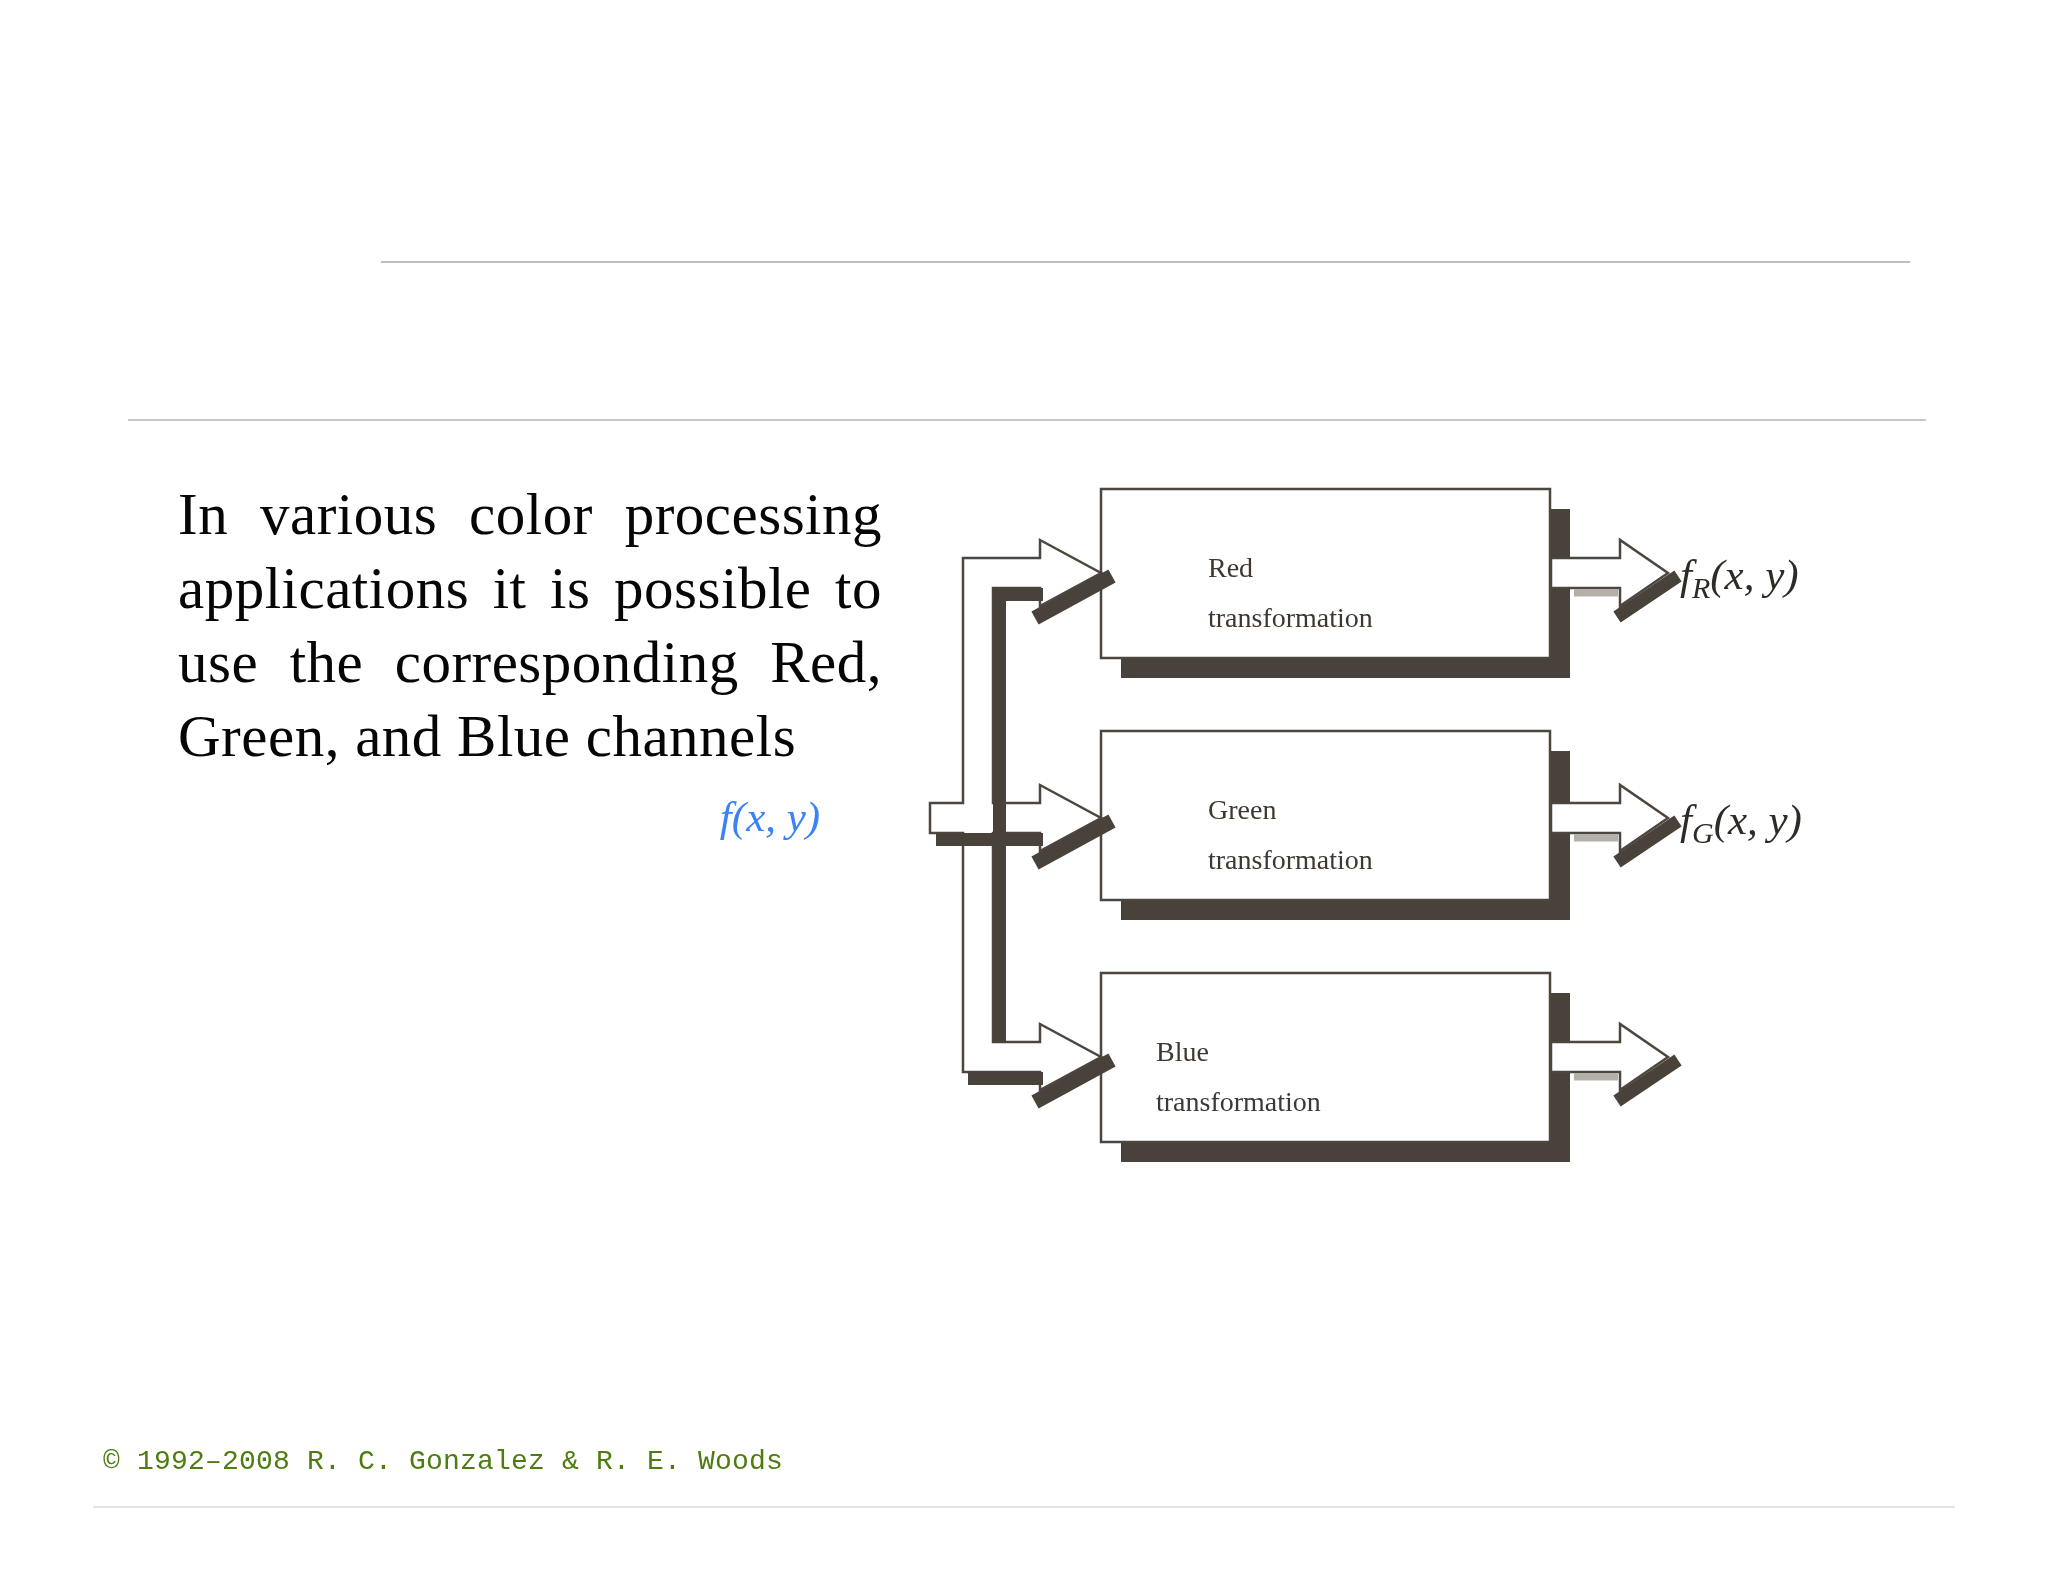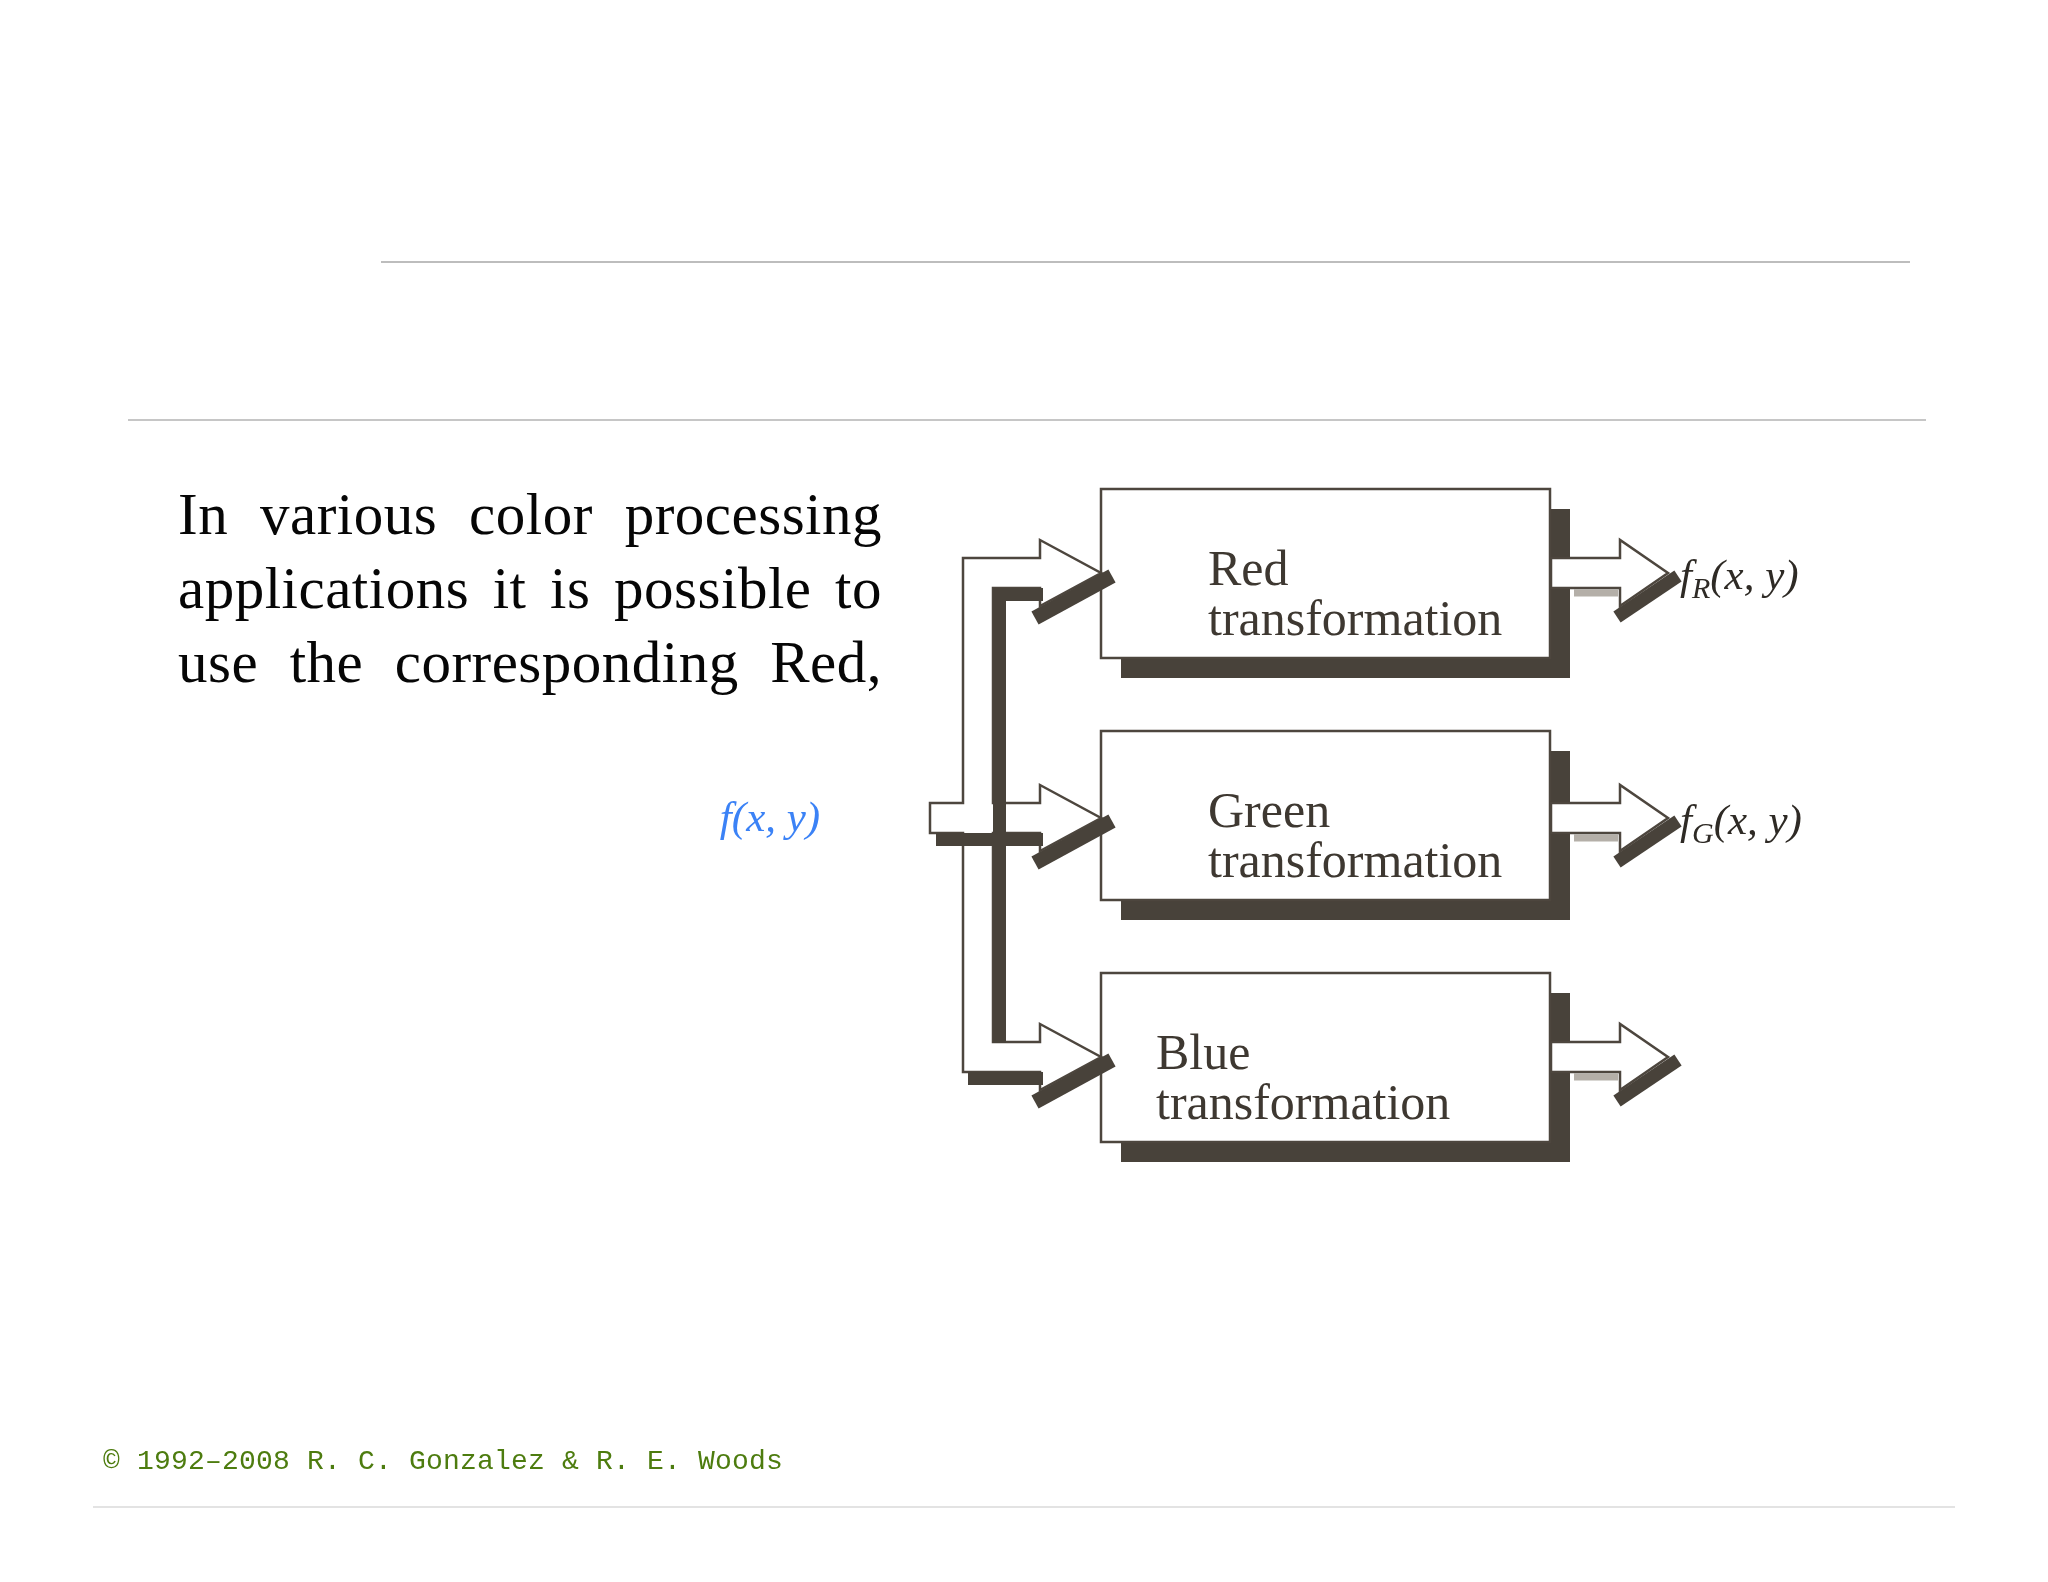--- a/index.html
+++ b/index.html
@@ -21,21 +21,21 @@
     font-size:59px;line-height:74px;color:#060606;
     letter-spacing:0.5px;
   }
   .ptext-line{text-align:justify;text-align-last:justify;}
   .ptext-line.last{text-align:left;text-align-last:left;}
 
   #diagram-svg{position:absolute;left:0;top:0;}
 
   .box-label{
     position:absolute;width:330px;
-    font-size:50px;line-height:50px;color:#3e3831;
+    font-size:28px;line-height:50px;color:#3e3831;
     font-family:"Liberation Serif", serif;
   }
   #red-box-label{left:1208px;top:543px;}
   #green-box-label{left:1208px;top:785px;}
   #blue-box-label{left:1156px;top:1027px;}
 
   #input-label{
     position:absolute;right:1128px;top:793px;width:300px;
     font-size:43px;line-height:48px;color:#3b82f6;
     text-align:center;font-style:italic;
@@ -116,20 +116,21 @@
       <line x1="1574" y1="1077" x2="1618" y2="1077" stroke="#b4afa8" stroke-width="7"></line>
       <line x1="1617" y1="1101" x2="1678" y2="1060" stroke="#48423a" stroke-width="13"></line>
       <path d="M 1551,1042 L 1620,1042 L 1620,1024 L 1668,1057 L 1620,1090 L 1620,1072 L 1551,1072 Z" fill="#ffffff" stroke="#4d463e" stroke-width="2.5"></path>
     </g>
   </svg>
 
   <div id="body-text">
     <div class="ptext-line">In various color processing</div>
     <div class="ptext-line">applications it is possible to</div>
     <div class="ptext-line">use the corresponding Red,</div>
+    <div class="ptext-line last">Green, and Blue channels</div>
   </div>
 
   <div id="input-label">f(x, y)</div>
 
   <div id="red-box-label" class="box-label">
     <div>Red</div>
     <div>transformation</div>
   </div>
   <div id="green-box-label" class="box-label">
     <div>Green</div>

